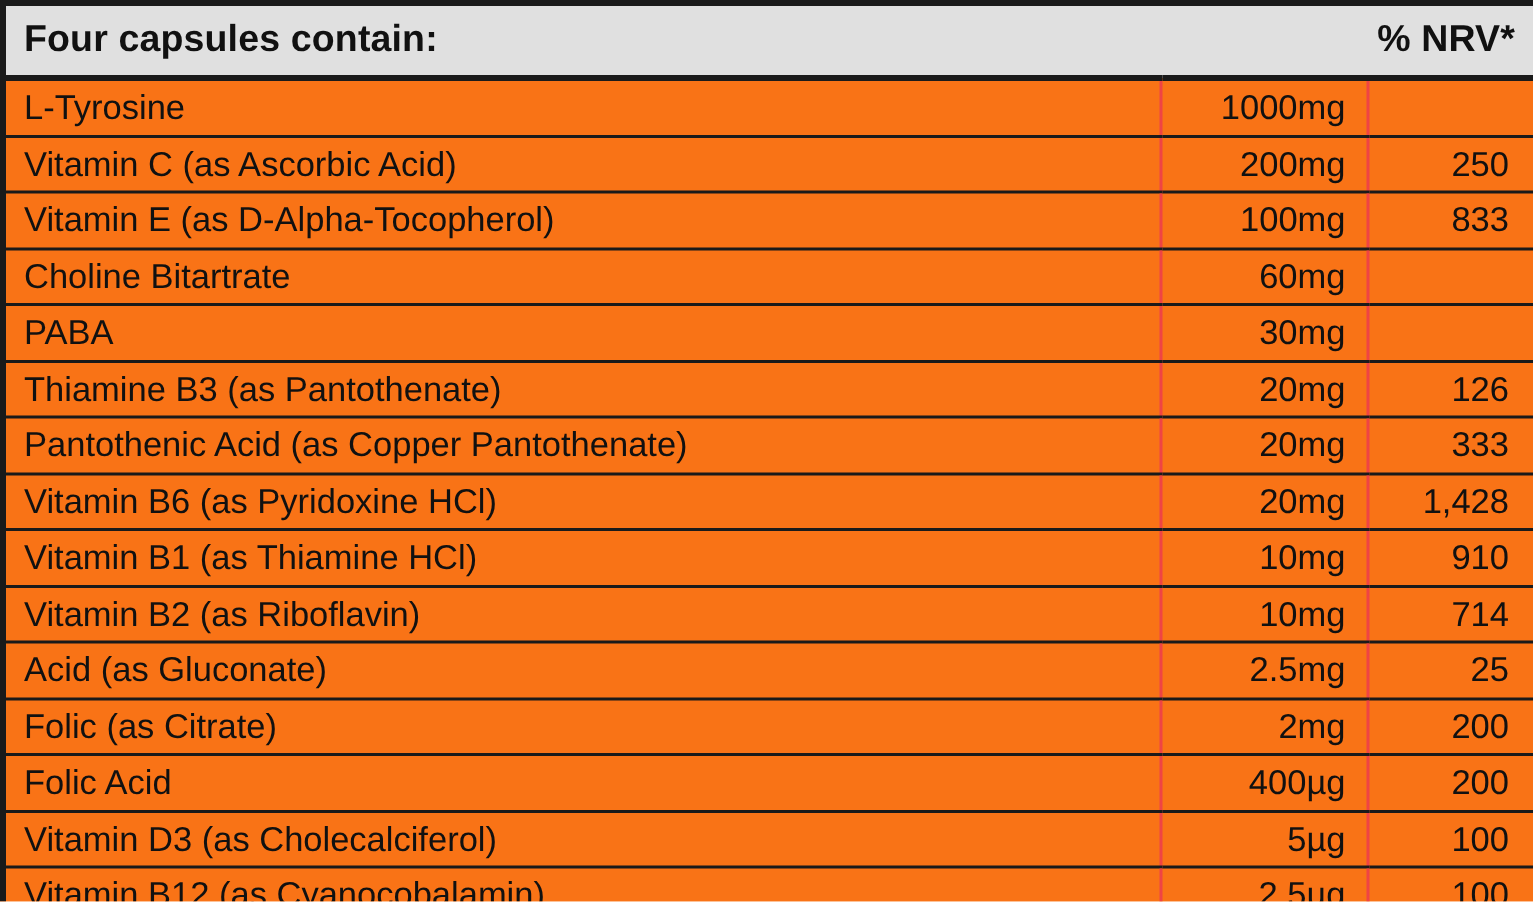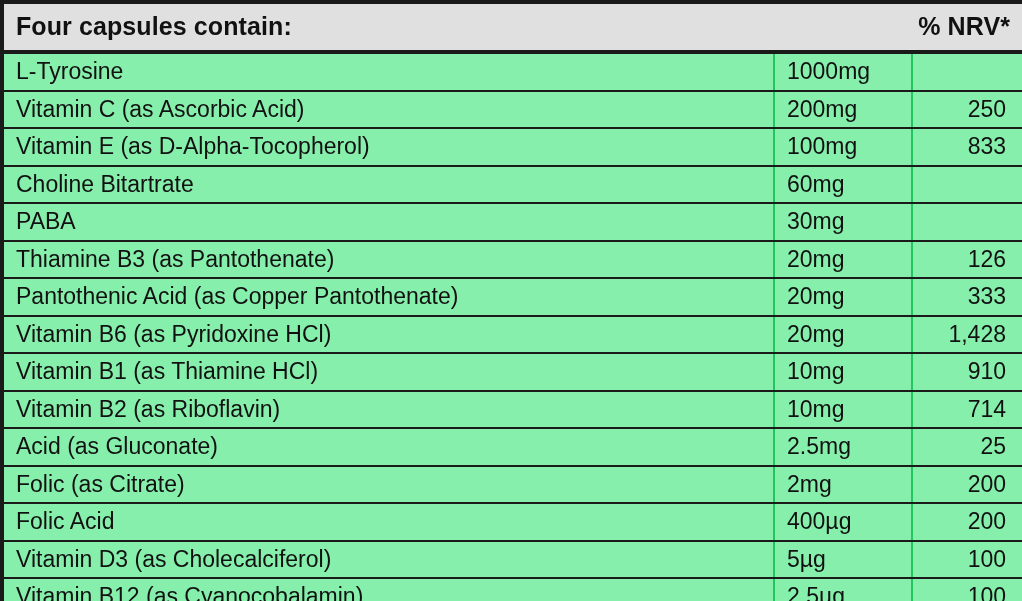--- a/index.html
+++ b/index.html
@@ -8,21 +8,21 @@
     background: #ffffff;
   }
   body {
     font-family: "Liberation Sans", sans-serif;
     -webkit-font-smoothing: antialiased;
   }
   .panel {
     width: 1022px;
     height: 601px;
     box-sizing: border-box;
-    background: #86efac;
+    background: #f97316;
     position: relative;
     overflow: hidden;
   }
   table.nutrition {
     border-collapse: collapse;
     width: 1022px;
     table-layout: fixed;
     border: 4px solid #1a1a1a;
     box-sizing: border-box;
   }
@@ -42,30 +42,30 @@
   }
   thead th.nrv {
     text-align: right;
     padding-right: 12px;
   }
   tbody td {
     font-size: 23px;
     color: #111111;
     padding: 3px 10px 4px 12px;
     border-bottom: 2px solid #1a1a1a;
-    border-right: 2px solid #22c55e;
+    border-right: 2px solid #ef4444;
     line-height: 1.24;
     white-space: nowrap;
     overflow: hidden;
   }
   tbody tr:last-child td {
     border-bottom: none;
   }
   tbody td.amount {
-    text-align: left;
+    text-align: right;
     padding-right: 14px;
   }
   tbody td.nrv {
     text-align: right;
     padding-right: 16px;
     border-right: none;
   }
   tbody td .asnote {
   }
 </style>

